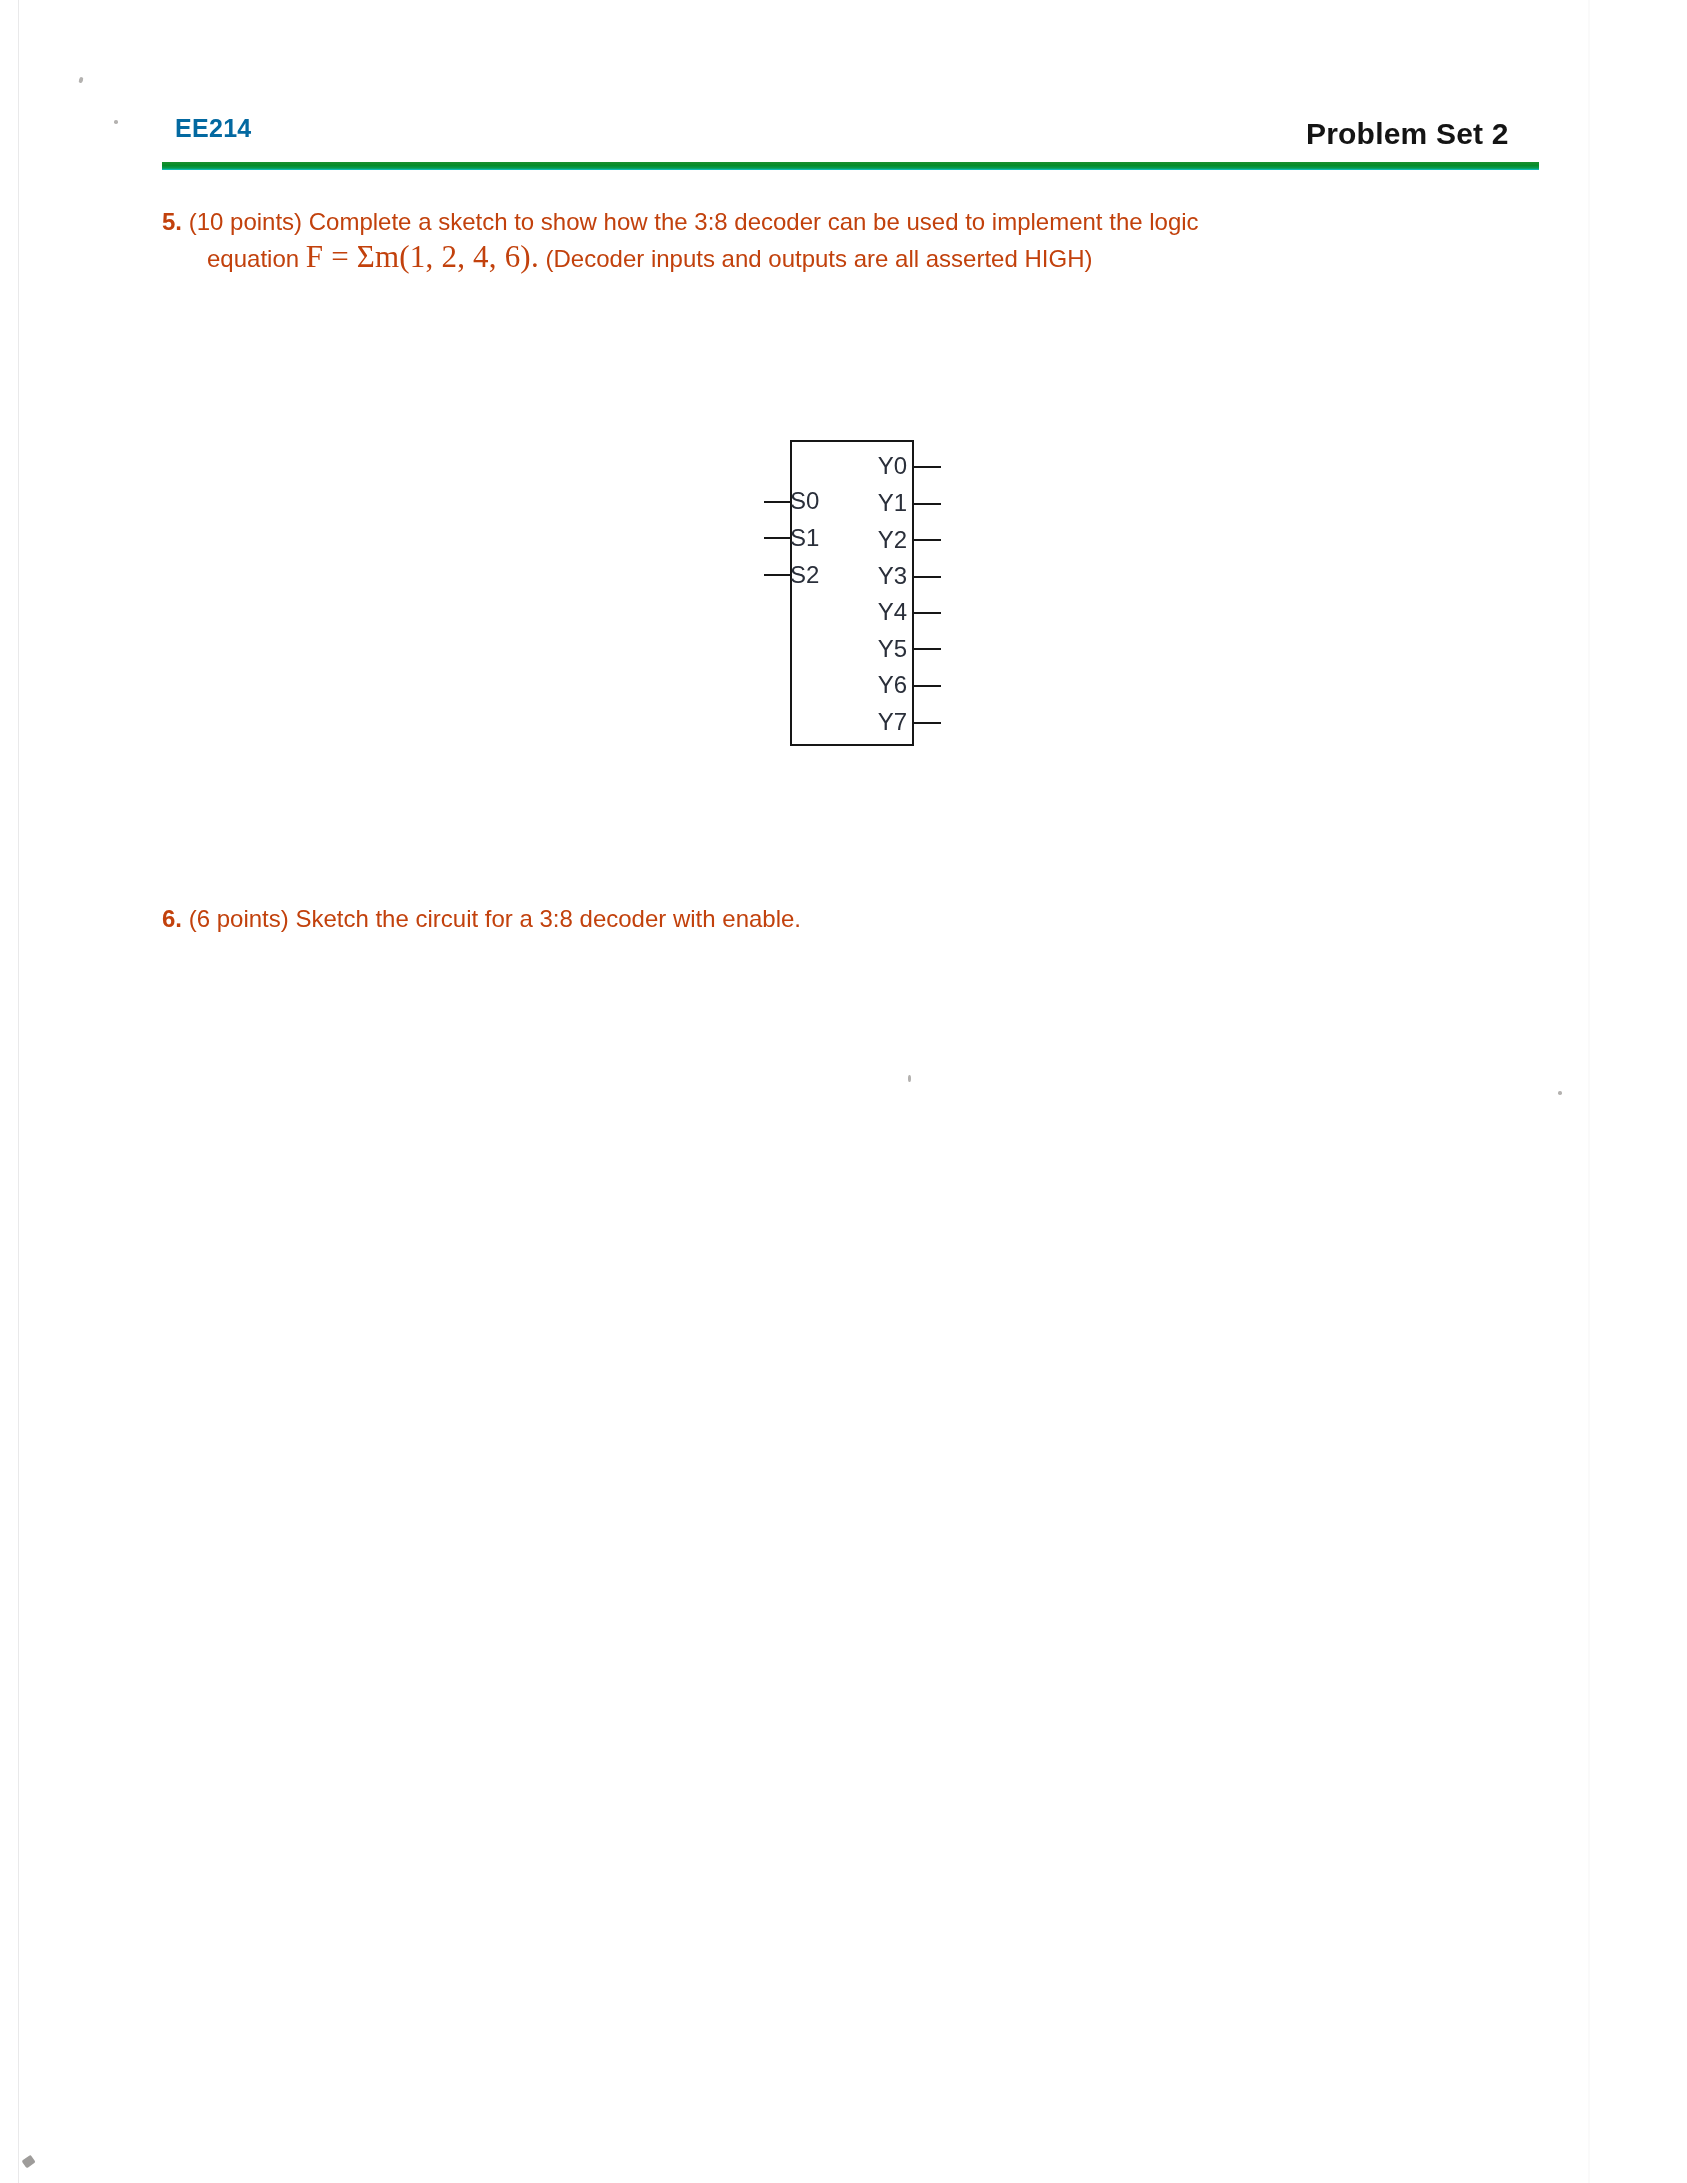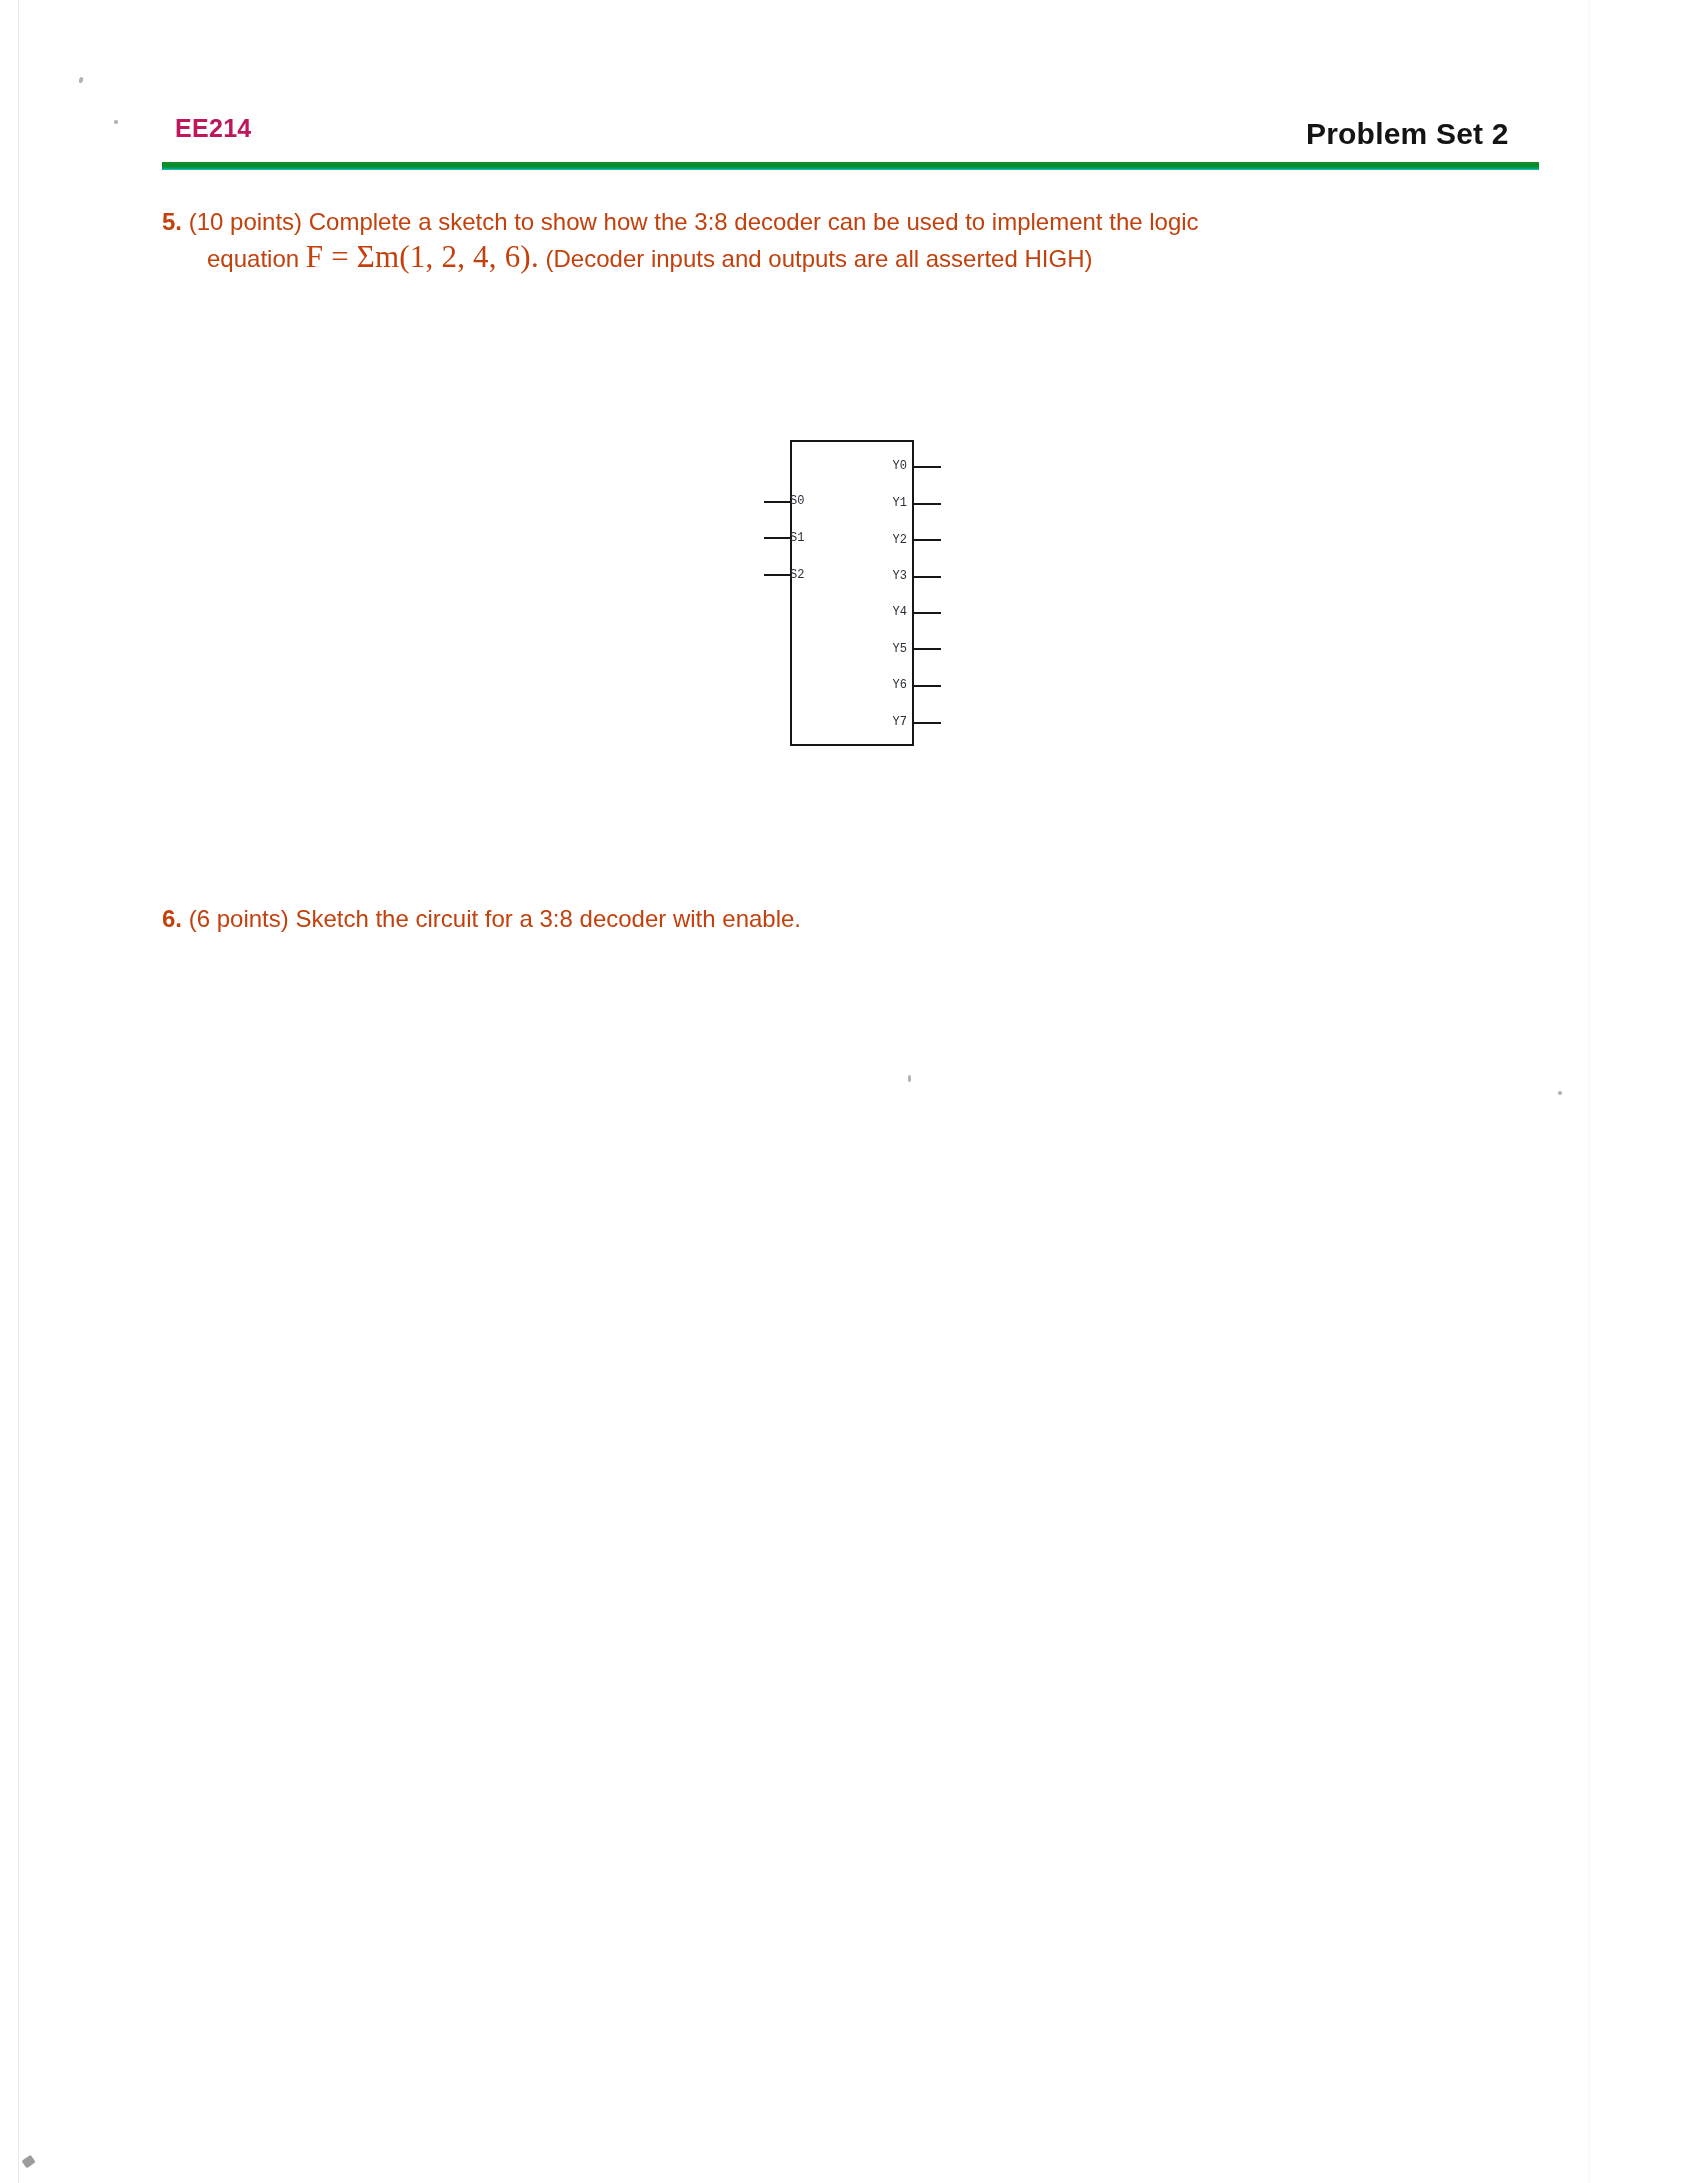--- a/index.html
+++ b/index.html
@@ -56,21 +56,21 @@
     width: 1687px;
     height: 175px;
   }
   .course-code {
     position: absolute;
     left: 175px;
     top: 114px;
     font-size: 25px;
     font-weight: bold;
     letter-spacing: 0.3px;
-    color: #be185d;
+    color: #0369a1;
   }
   .doc-title {
     position: absolute;
     left: 1278px;
     top: 117px;
     font-size: 30px;
     font-weight: bold;
     color: #141414;
     letter-spacing: 0.2px;
     margin-left: 28px;
@@ -128,22 +128,22 @@
   .pin-stub {
     position: absolute;
     height: 0;
     border-top: 2.2px solid #161616;
   }
   .pin-stub.in  { left: 0px;   width: 28px; }
   .pin-stub.out { left: 150px; width: 27px; }
 
   .pin-label {
     position: absolute;
-    font-family: Liberation Mono, monospace;
-    font-size: 12px;
+    font-family: Liberation Sans, sans-serif;
+    font-size: 24px;
     color: #2a2f3a;
     line-height: 20px;
     white-space: pre;
   }
   .pin-label.in  { left: 26px; text-align: center; }
   .pin-label.out { left: 84px; width: 59px; text-align: right; }
 </style>
 </head>
 <body>
 

